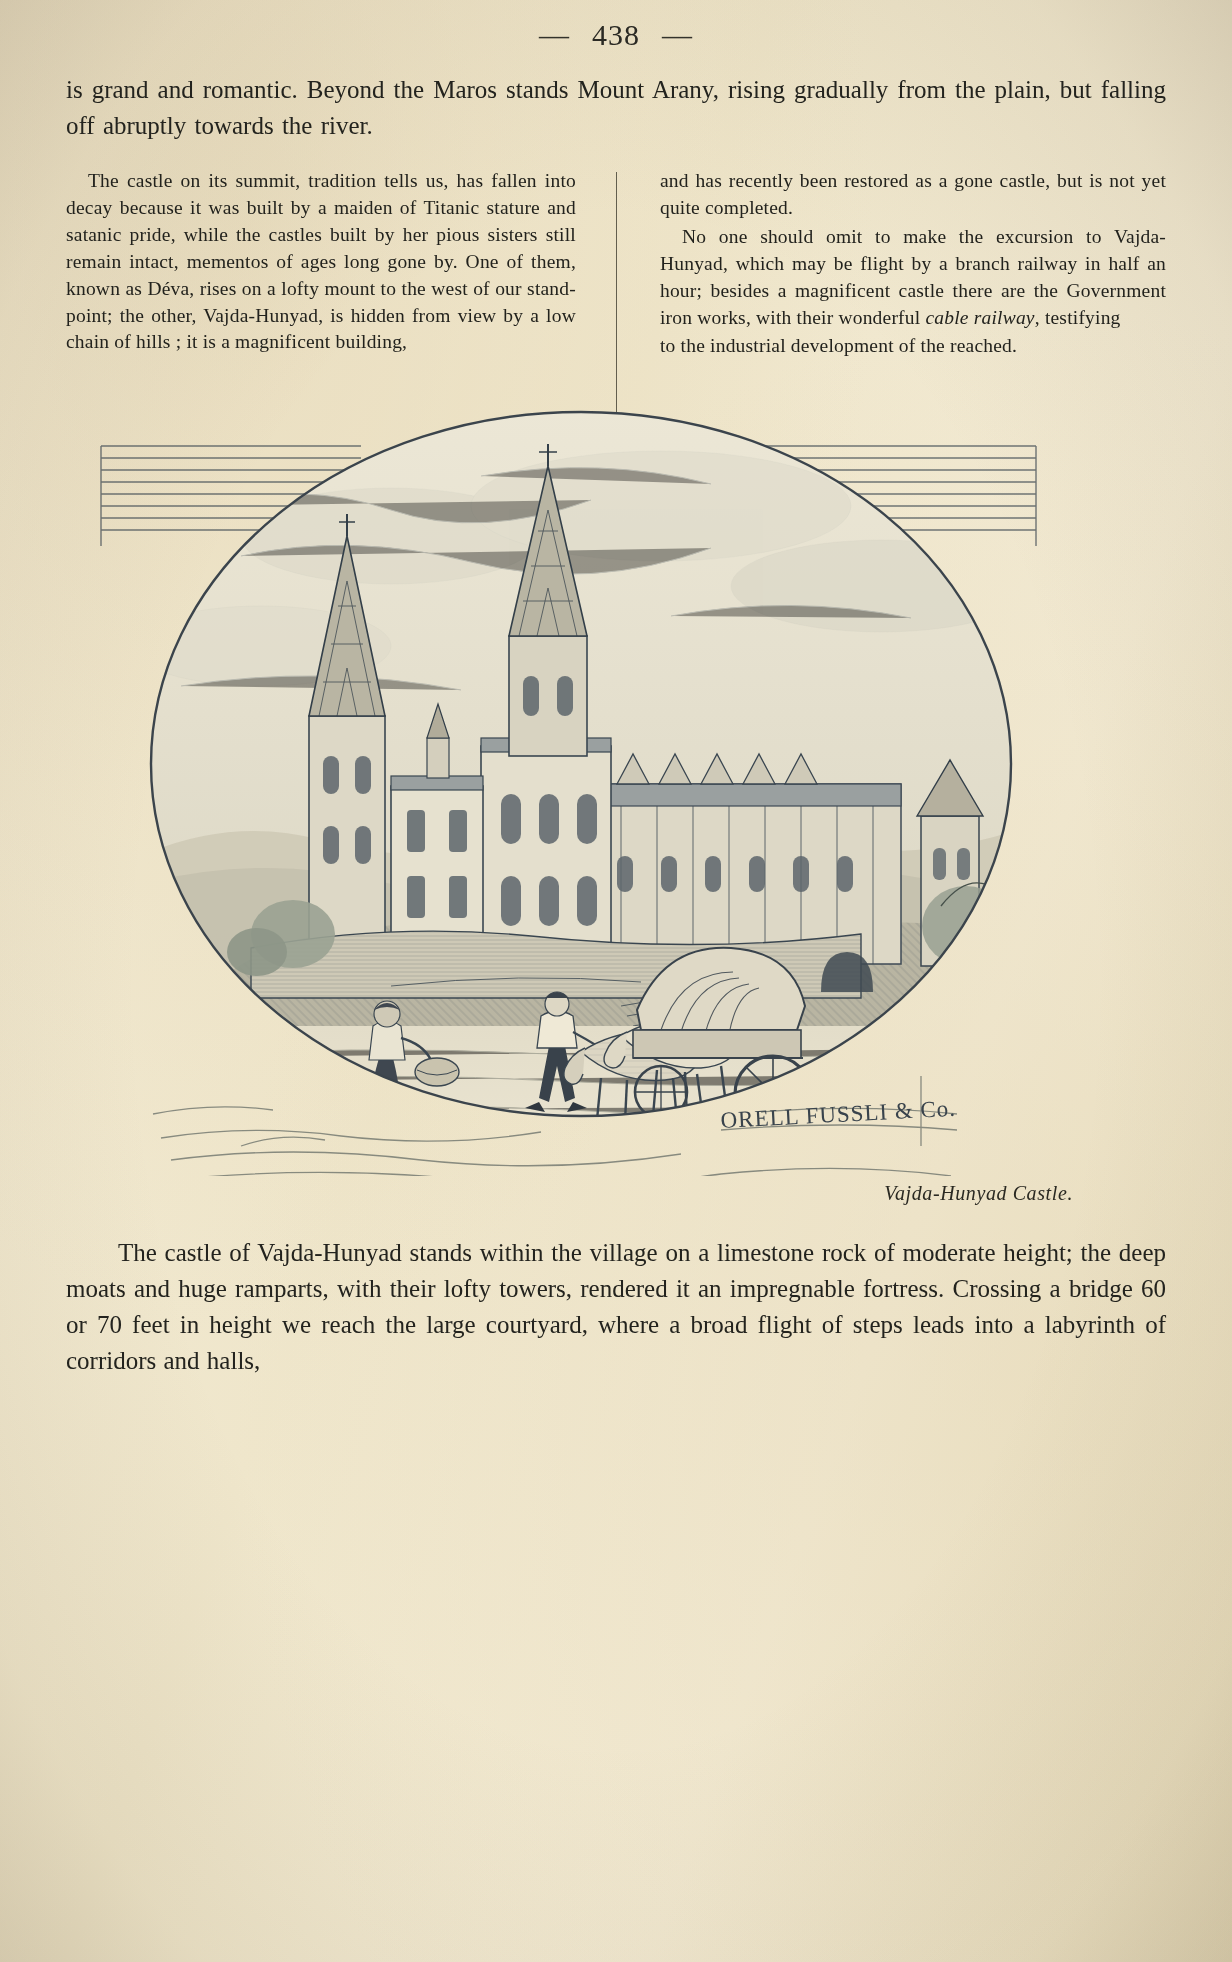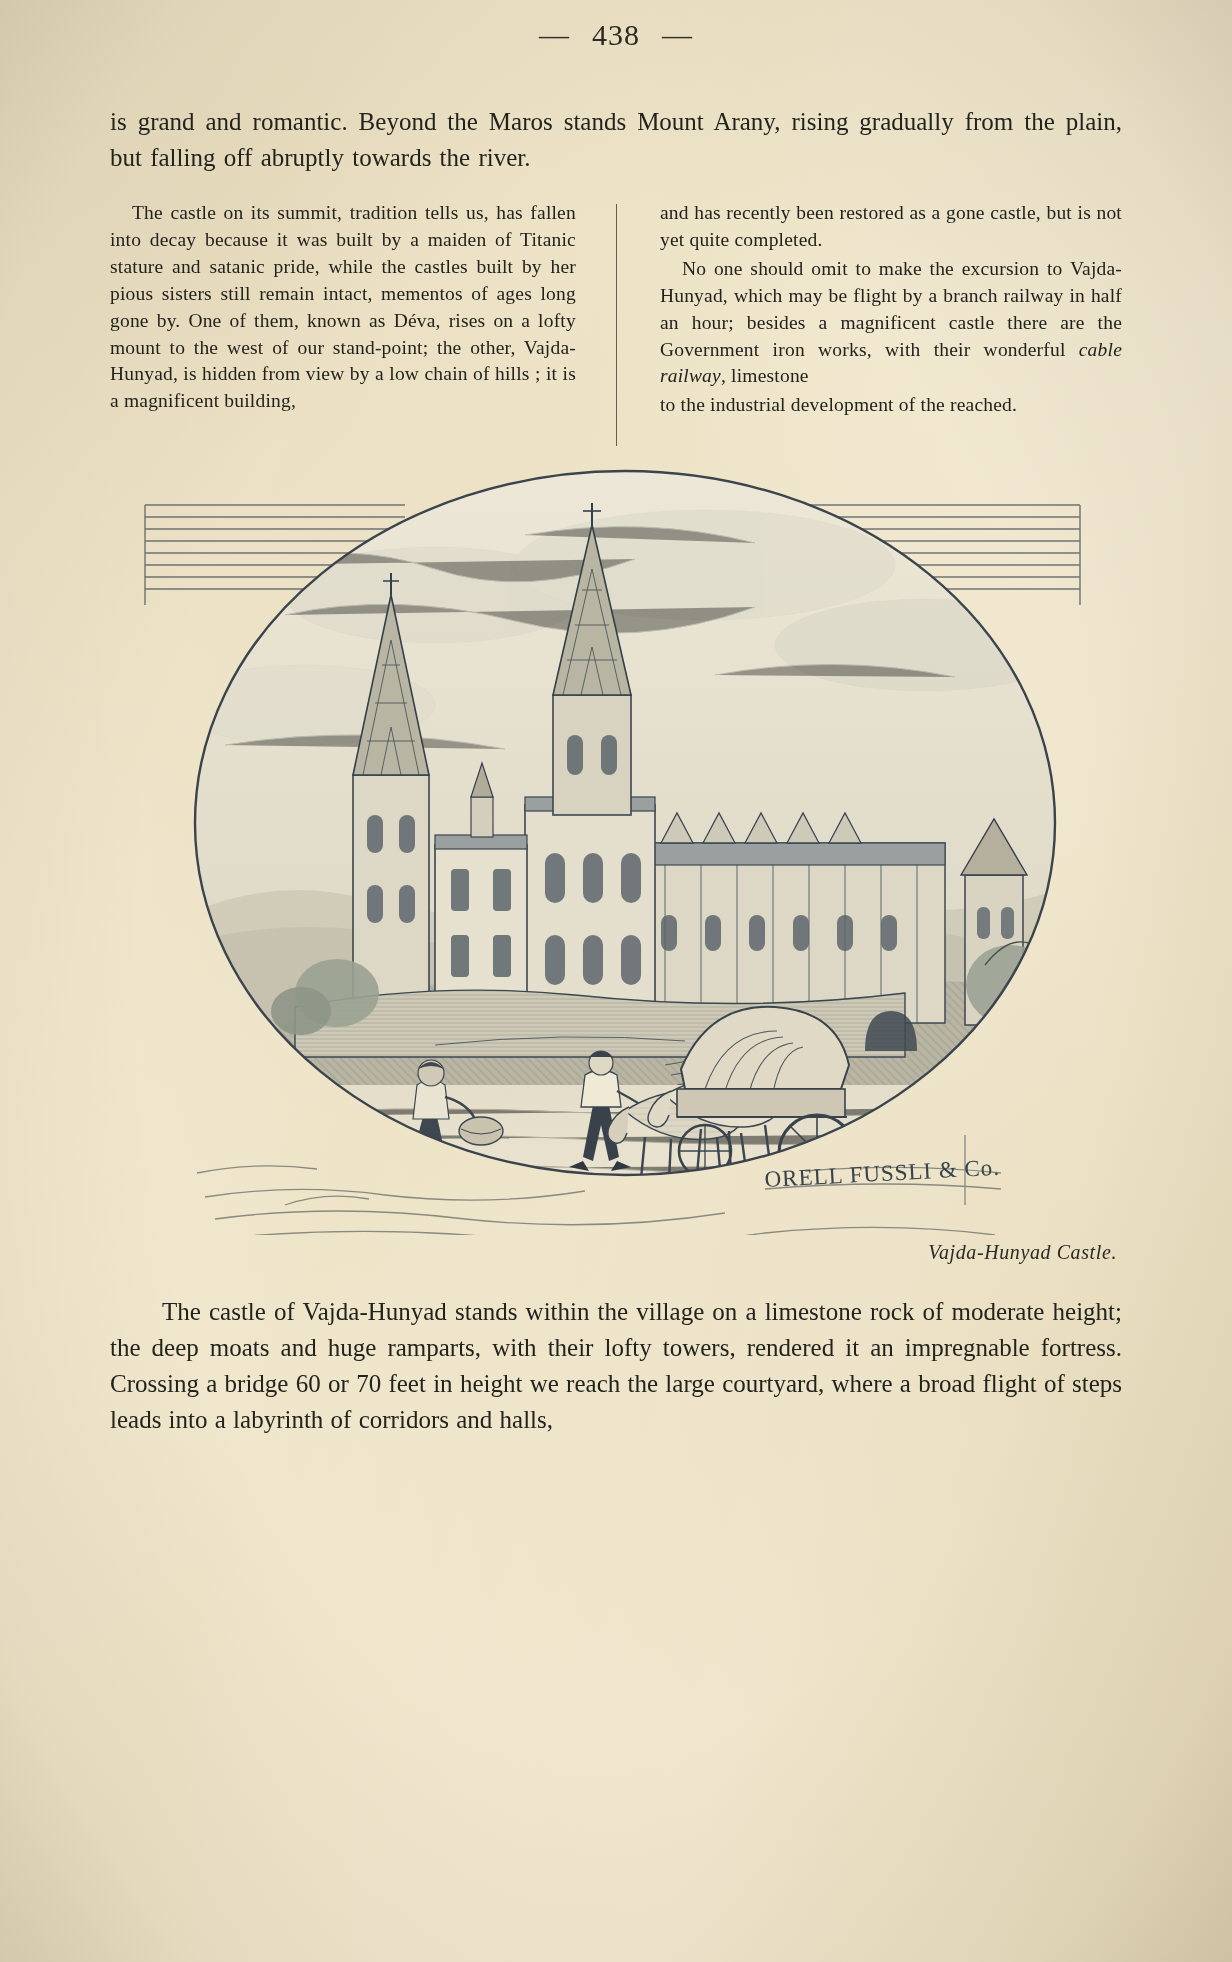--- a/index.html
+++ b/index.html
@@ -30,41 +30,41 @@
     content: "";
     position: absolute;
     left: 0; top: 0; right: 0; bottom: 0;
     pointer-events: none;
     background:
       radial-gradient(ellipse at 50% 50%, rgba(0,0,0,0) 55%, rgba(120,100,60,0.10) 85%, rgba(100,80,45,0.20) 100%);
   }
   .content {
     position: relative;
     z-index: 2;
-    padding: 0 110px;
+    padding: 0 66px;
   }
 
   
   .folio {
     text-align: center;
     font-size: 30px;
     letter-spacing: 1px;
     padding-top: 18px;
     color: #2b2a24;
     font-family: "Liberation Serif", serif;
   }
   .folio .dash {
     display: inline-block;
     margin: 0 22px;
     color: #33322b;
   }
 
   
   .lead {
-    margin-top: 52px;
+    margin-top: 20px;
     font-size: 25px;
     line-height: 1.42;
     text-align: justify;
     color: #23231e;
     word-spacing: 2px;
   }
 
   
   .cols {
     margin-top: 20px;
@@ -143,21 +143,21 @@
 
     <p class="lead">is grand and romantic. Beyond the Maros stands Mount Arany, rising gradually from the plain, but falling off abruptly towards the river.</p>
 
     <div class="cols">
       <div class="col-rule"></div>
       <div class="col left">
         <p class="indent">The castle on its summit, tradition tells us, has fallen into decay because it was built by a maiden of Titanic stature and satanic pride, while the castles built by her pious sisters still remain intact, mementos of ages long gone by. One of them, known as Déva, rises on a lofty mount to the west of our stand-point; the other, Vajda-Hunyad, is hidden from view by a low chain of hills ; it is a magnificent building,</p>
       </div>
       <div class="col right">
         <p>and has recently been restored as a gone castle, but is not yet quite completed.</p>
-        <p class="indent"><span>No one should omit to make the excursion to Vajda-Hunyad, which may be flight by a branch railway in half an hour; besides a magnificent castle there are the Government iron works, with their wonderful </span><span class="ital">cable railway</span><span>, limestone</span></p>
+        <p class="indent"><span>No one should omit to make the excursion to Vajda-Hunyad, which may be flight by a branch railway in half an hour; besides a magnificent castle there are the Government iron works, with their wonderful </span><span class="ital">cable railway</span><span>, testifying</span></p>
         <p>to the industrial development of the reached.</p>
       </div>
     </div>
 
     <div class="figure">
       <div class="plate">
         <svg width="1012" height="790" viewBox="0 0 1012 790" xmlns="http://www.w3.org/2000/svg">
           <defs>
             <clipPath id="ovalClip">
               <ellipse cx="520" cy="378" rx="430" ry="352"></ellipse>

